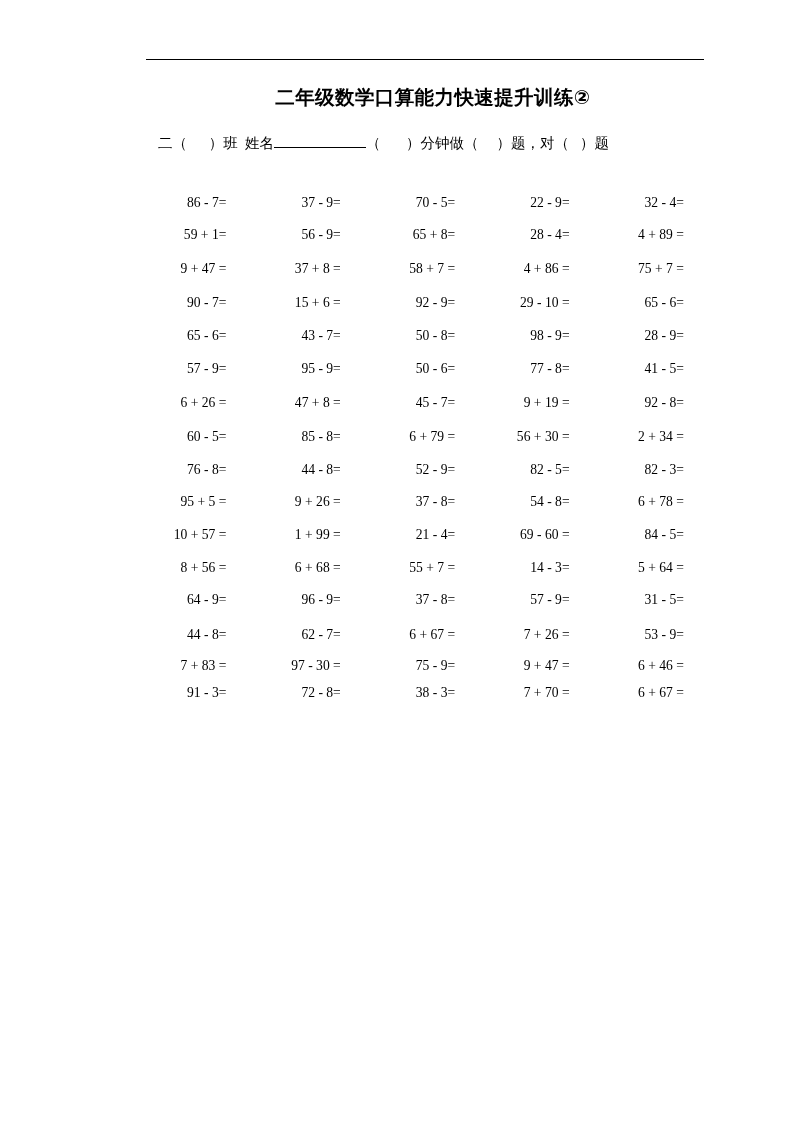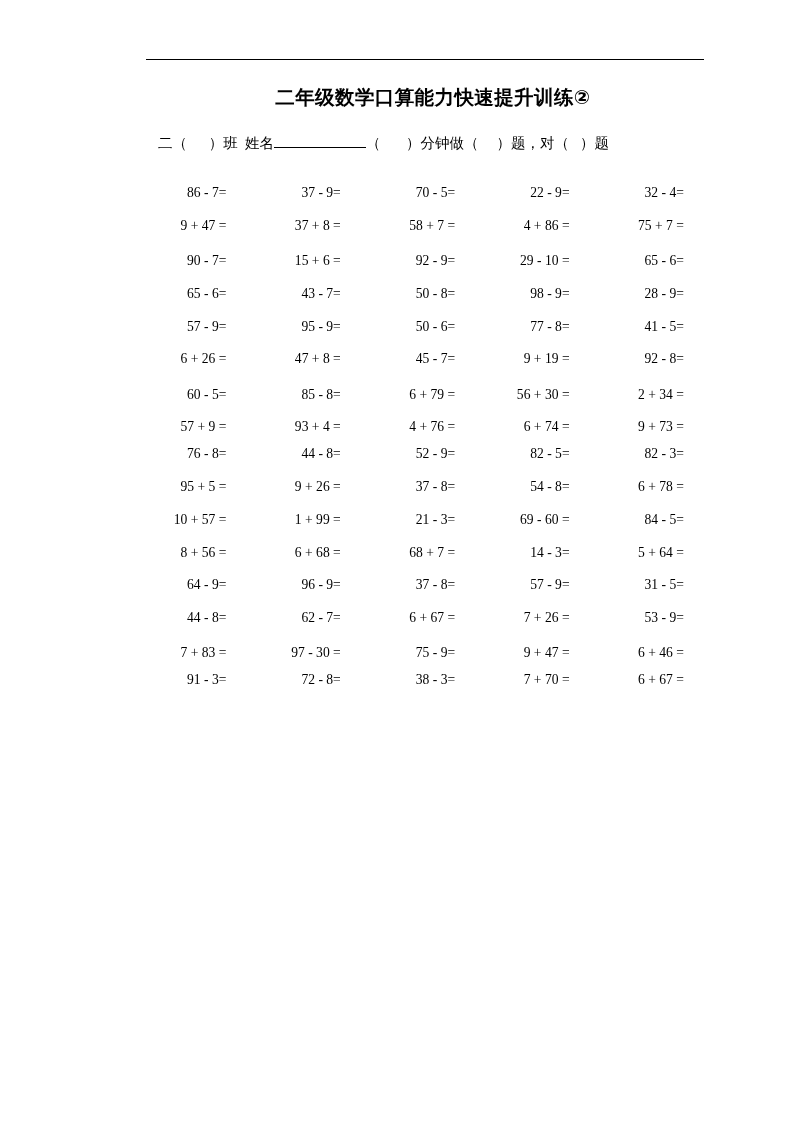--- a/index.html
+++ b/index.html
@@ -86,21 +86,21 @@
     text-align: right;
     padding-right: 34px;
     box-sizing: border-box;
     font-family: "Liberation Serif", "DejaVu Serif", serif;
     font-size: 13.6px;
     line-height: 1;
     white-space: nowrap;
     color: #000;
   }
   
-  .row { height: 32.7px; align-items: flex-start; }
+  .row { height: 32.7px; align-items: center; }
   .row.tight { height: 27px; }
   .row.loose { height: 35.5px; }
 </style>
 </head>
 <body>
 
 <div class="page">
 
   <div class="top-rule"></div>
 
@@ -121,20 +121,27 @@
   </div>
 
   <div class="grid" id="problem-grid">
       <div class="row">
         <div class="cell">86 - 7=</div>
         <div class="cell">37 - 9=</div>
         <div class="cell">70 - 5=</div>
         <div class="cell">22 - 9=</div>
         <div class="cell">32 - 4=</div>
       </div>
+      <div class="row">
+        <div class="cell">59 + 1=</div>
+        <div class="cell">56 - 9=</div>
+        <div class="cell">65 + 8=</div>
+        <div class="cell">28 - 4=</div>
+        <div class="cell">4 + 89 =</div>
+      </div>
       <div class="row loose">
         <div class="cell">9 + 47 =</div>
         <div class="cell">37 + 8 =</div>
         <div class="cell">58 + 7 =</div>
         <div class="cell">4 + 86 =</div>
         <div class="cell">75 + 7 =</div>
       </div>
       <div class="row">
         <div class="cell">90 - 7=</div>
         <div class="cell">15 + 6 =</div>
@@ -163,52 +170,45 @@
         <div class="cell">9 + 19 =</div>
         <div class="cell">92 - 8=</div>
       </div>
       <div class="row">
         <div class="cell">60 - 5=</div>
         <div class="cell">85 - 8=</div>
         <div class="cell">6 + 79 =</div>
         <div class="cell">56 + 30 =</div>
         <div class="cell">2 + 34 =</div>
       </div>
-      <div class="row tight">
-        <div class="cell">57 + 9 =</div>
-        <div class="cell">93 + 4 =</div>
-        <div class="cell">4 + 76 =</div>
-        <div class="cell">6 + 74 =</div>
-        <div class="cell">9 + 73 =</div>
-      </div>
       <div class="row">
         <div class="cell">76 - 8=</div>
         <div class="cell">44 - 8=</div>
         <div class="cell">52 - 9=</div>
         <div class="cell">82 - 5=</div>
         <div class="cell">82 - 3=</div>
       </div>
       <div class="row">
         <div class="cell">95 + 5 =</div>
         <div class="cell">9 + 26 =</div>
         <div class="cell">37 - 8=</div>
         <div class="cell">54 - 8=</div>
         <div class="cell">6 + 78 =</div>
       </div>
       <div class="row">
         <div class="cell">10 + 57 =</div>
         <div class="cell">1 + 99 =</div>
-        <div class="cell">21 - 3=</div>
+        <div class="cell">21 - 4=</div>
         <div class="cell">69 - 60 =</div>
         <div class="cell">84 - 5=</div>
       </div>
       <div class="row">
         <div class="cell">8 + 56 =</div>
         <div class="cell">6 + 68 =</div>
-        <div class="cell">68 + 7 =</div>
+        <div class="cell">55 + 7 =</div>
         <div class="cell">14 - 3=</div>
         <div class="cell">5 + 64 =</div>
       </div>
       <div class="row">
         <div class="cell">64 - 9=</div>
         <div class="cell">96 - 9=</div>
         <div class="cell">37 - 8=</div>
         <div class="cell">57 - 9=</div>
         <div class="cell">31 - 5=</div>
       </div>

